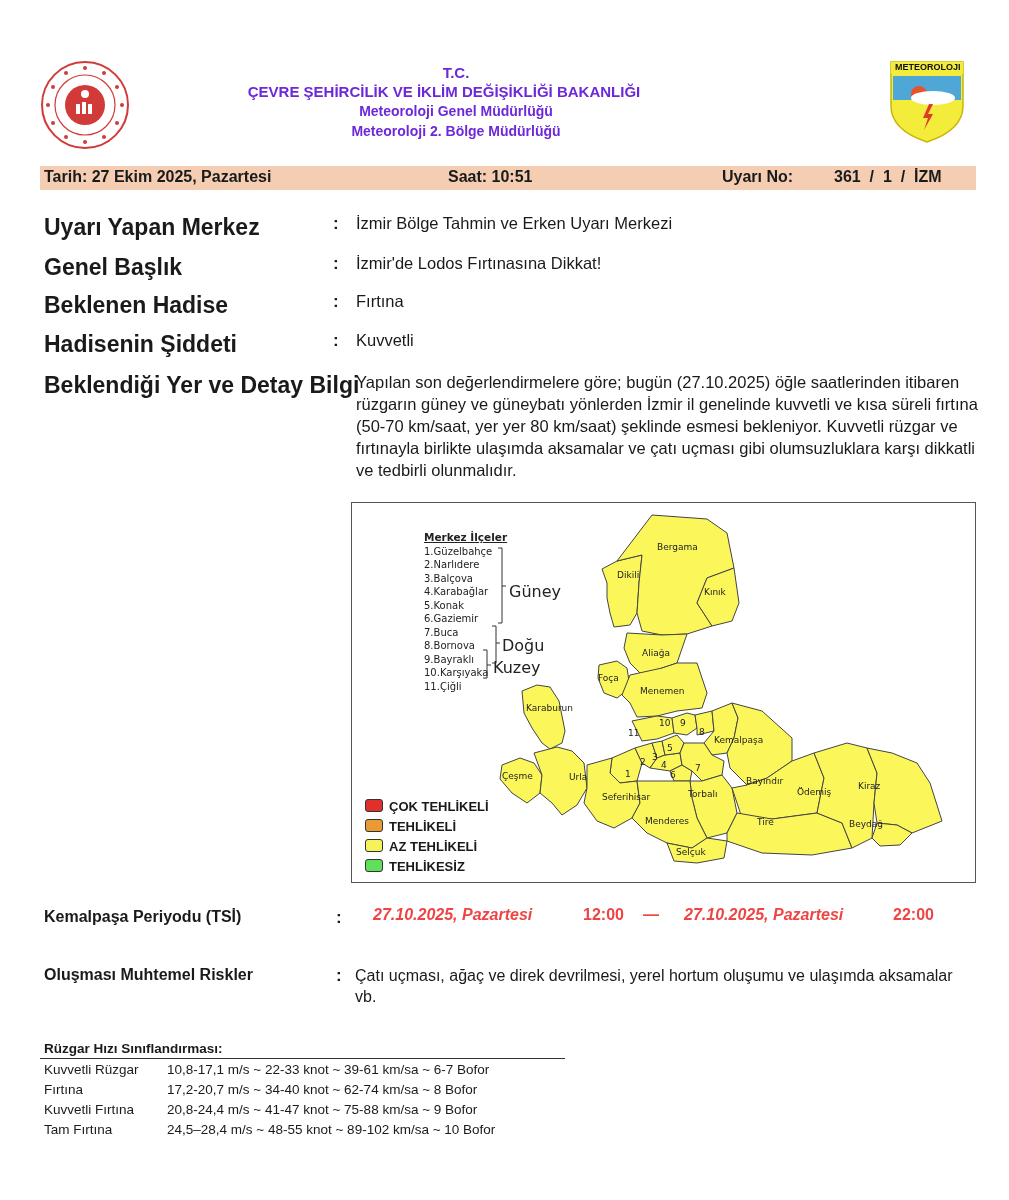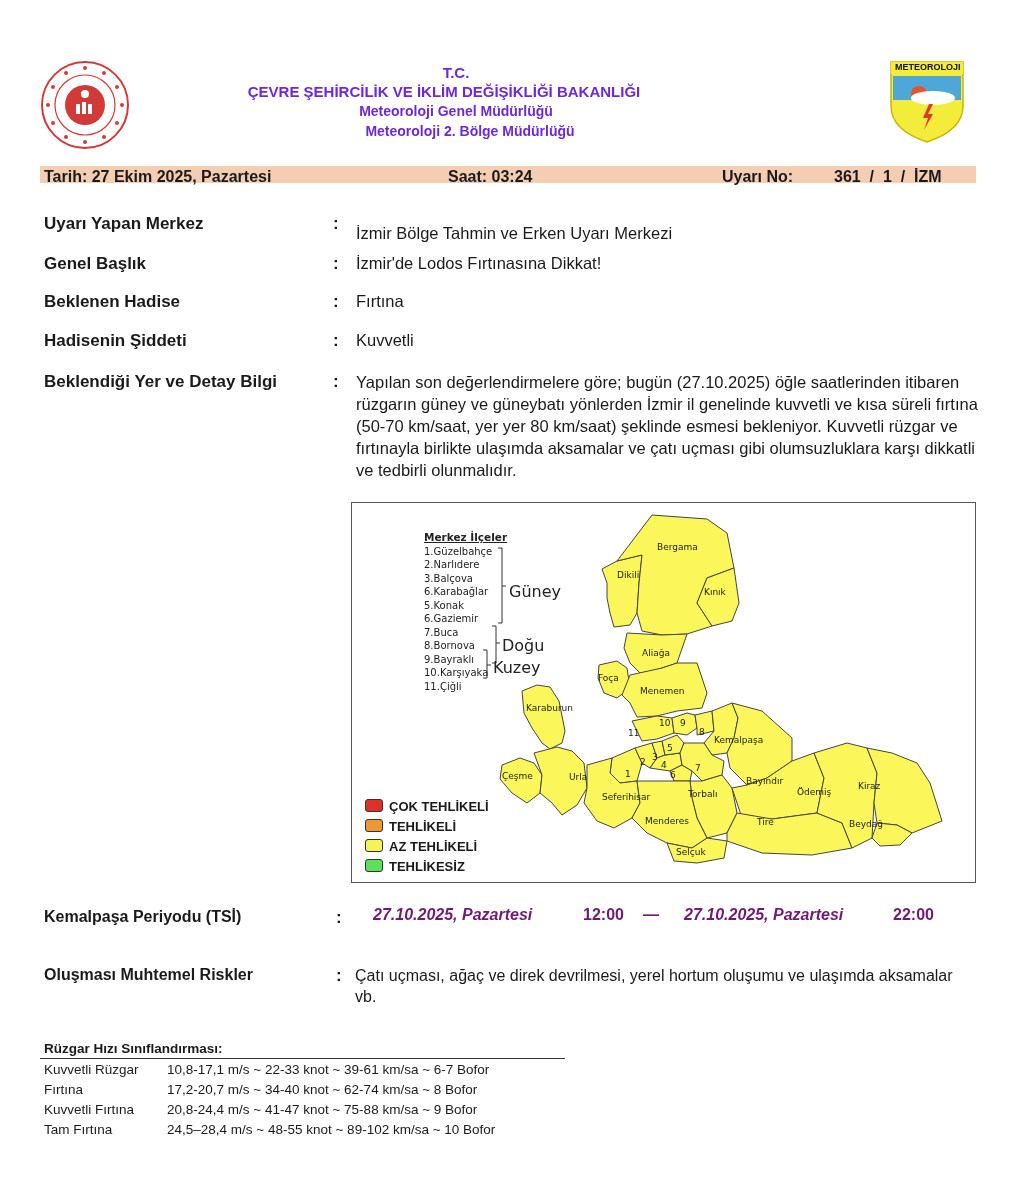--- a/index.html
+++ b/index.html
@@ -1,32 +1,32 @@
 <!DOCTYPE html>
 <html><head>
 <meta charset="utf-8">
 <style>
   html, body { margin:0; padding:0; background:#ffffff; }
   body { width:1009px; height:1200px; position:relative; overflow:hidden; font-family:"Liberation Sans", sans-serif; color:#111; }
   .abs { position:absolute; }
   .hdr-title { position:absolute; left:0; width:912px; text-align:center; font-weight:bold; color:#6d28d9; }
-  .band { position:absolute; left:40px; top:166px; width:936px; height:17px; background:#f4cdb3; }
+  .band { position:absolute; left:40px; top:166px; width:936px; height:24px; background:#f4cdb3; }
   .band span { position:absolute; top:2px; font-weight:bold; font-size:16px; color:#1a1a1a; }
-  .lbl { position:absolute; left:44px; font-weight:bold; font-size:17px; color:#1a1a1a; }
+  .lbl { position:absolute; left:44px; font-weight:bold; font-size:23px; color:#1a1a1a; }
   .colon { position:absolute; left:333px; font-size:17px; font-weight:bold; color:#1a1a1a; }
   .val { position:absolute; left:356px; font-size:16.5px; color:#1a1a1a; }
   .detail { position:absolute; left:356px; top:371px; width:625px; font-size:16.5px; line-height:22px; color:#1a1a1a; }
   .mapbox { position:absolute; left:351px; top:502px; width:625px; height:381px; border:1.5px solid #555; background:#fff; box-sizing:border-box; overflow:hidden; }
   .legend-d { position:absolute; left:72px; top:28px; font-family:"DejaVu Sans", sans-serif; font-size:10px; color:#222; line-height:13.5px; }
   .legend-d .ttl { font-weight:bold; text-decoration:underline; font-size:10.5px; }
   .bracket-lbl { position:absolute; font-family:"DejaVu Sans", sans-serif; font-size:16px; color:#222; }
   .risk { position:absolute; left:5px; font-weight:bold; font-size:13px; color:#1a1a1a;margin-left:8px; }
   .risk .sw { display:inline-block; width:16px; height:11px; border-radius:3px; border:1px solid #333; vertical-align:-1px; margin-right:6px; }
   .dlabel { font-family:"DejaVu Sans", sans-serif; font-size:9px; fill:#222; }
-  .period { position:absolute; top:906px; font-size:16px; color:#701a75; }
+  .period { position:absolute; top:906px; font-size:16px; color:#ef4444; }
   .wind-title { position:absolute; left:44px; top:1041px; font-weight:bold; font-size:13.5px; color:#1a1a1a; }
   .wind-line { position:absolute; left:40px; top:1058px; width:525px; border-top:1.5px solid #333; }
   .wind-row { position:absolute; left:44px; font-size:13.5px; color:#1a1a1a; }
   .wind-row .n { display:inline-block; width:123px; }
 </style>
 </head>
 <body>
 
 <div class="abs" style="left:40px;top:60px;width:90px;height:90px;">
   <svg width="90" height="90" viewBox="0 0 90 90">
@@ -61,32 +61,32 @@
     <circle cx="30" cy="34" r="8" fill="#e8532c"></circle>
     <ellipse cx="44" cy="38" rx="22" ry="7" fill="#fff"></ellipse>
     <polygon points="40,44 34,58 39,58 35,70 44,54 39,54 44,44" fill="#e03a2a"></polygon>
   </svg>
   <div class="abs" style="left:0;top:2px;width:76px;text-align:left;font-size:9px;font-weight:bold;color:#111;margin-left:6px;">METEOROLOJI</div>
 </div>
 
 <div class="hdr-title" style="top:64px;font-size:15px;">T.C.</div>
 <div class="hdr-title" style="top:83px;font-size:15px;left:-12px;">ÇEVRE ŞEHİRCİLİK VE İKLİM DEĞİŞİKLİĞİ BAKANLIĞI</div>
 <div class="hdr-title" style="top:103px;font-size:14px;">Meteoroloji Genel Müdürlüğü</div>
-<div class="hdr-title" style="top:123px;font-size:14px;padding-left:14px;">Meteoroloji 2. Bölge Müdürlüğü</div>
+<div class="hdr-title" style="top:123px;font-size:14px;">Meteoroloji 2. Bölge Müdürlüğü</div>
 
 <div class="band">
   <span style="left:4px;">Tarih:  27 Ekim 2025, Pazartesi</span>
-  <span style="left:408px;">Saat: 03:24</span>
+  <span style="left:408px;">Saat: 10:51</span>
   <span style="left:682px;">Uyarı No:</span>
   <span style="left:794px;white-space:pre;">361  /  1  /  İZM</span>
 </div>
 
 <div class="lbl" style="top:214px;">Uyarı Yapan Merkez</div>
 <div class="colon" style="top:214px;">:</div>
-<div class="val" style="top:214px;margin-top:10px;">İzmir Bölge Tahmin ve Erken Uyarı Merkezi</div>
+<div class="val" style="top:214px;">İzmir Bölge Tahmin ve Erken Uyarı Merkezi</div>
 
 <div class="lbl" style="top:254px;">Genel Başlık</div>
 <div class="colon" style="top:254px;">:</div>
 <div class="val" style="top:254px;">İzmir'de Lodos Fırtınasına Dikkat!</div>
 
 <div class="lbl" style="top:292px;">Beklenen Hadise</div>
 <div class="colon" style="top:292px;">:</div>
 <div class="val" style="top:292px;">Fırtına</div>
 
 <div class="lbl" style="top:331px;">Hadisenin Şiddeti</div>
@@ -192,21 +192,21 @@
       <path d="M131 147 H135 V175 H131"></path>
         <path d="M135 162 H139"></path>
     </g>
   </svg>
 
   <div class="legend-d">
     <div class="ttl">Merkez İlçeler</div>
     <div>1.Güzelbahçe</div>
     <div>2.Narlıdere</div>
     <div>3.Balçova</div>
-    <div>6.Karabağlar</div>
+    <div>4.Karabağlar</div>
     <div>5.Konak</div>
     <div>6.Gaziemir</div>
     <div>7.Buca</div>
     <div>8.Bornova</div>
     <div>9.Bayraklı</div>
     <div>10.Karşıyaka</div>
     <div>11.Çiğli</div>
   </div>
   <div class="bracket-lbl" style="left:157px;top:79px;">Güney</div>
   <div class="bracket-lbl" style="left:150px;top:133px;">Doğu</div>

